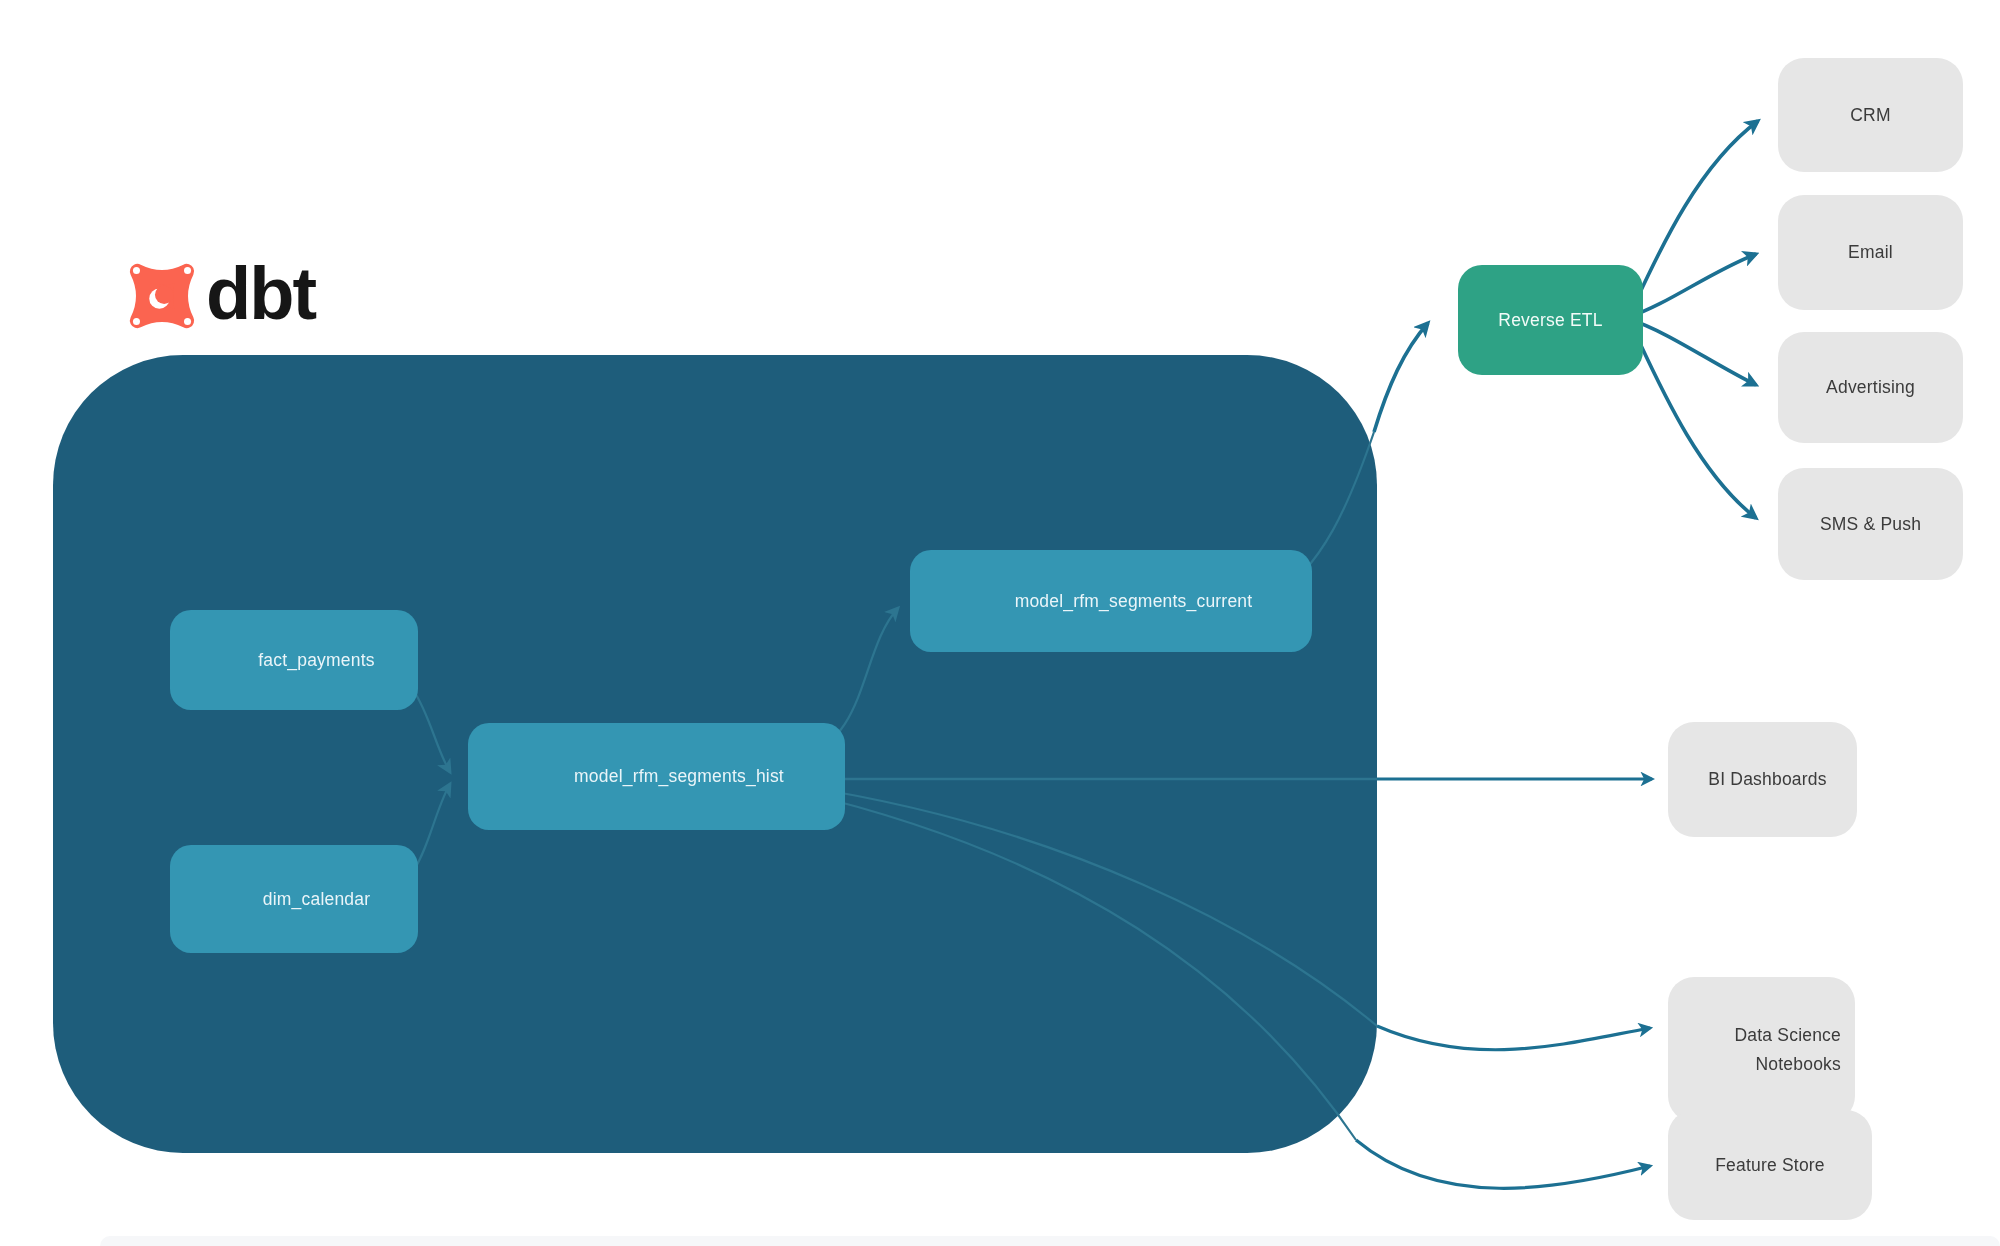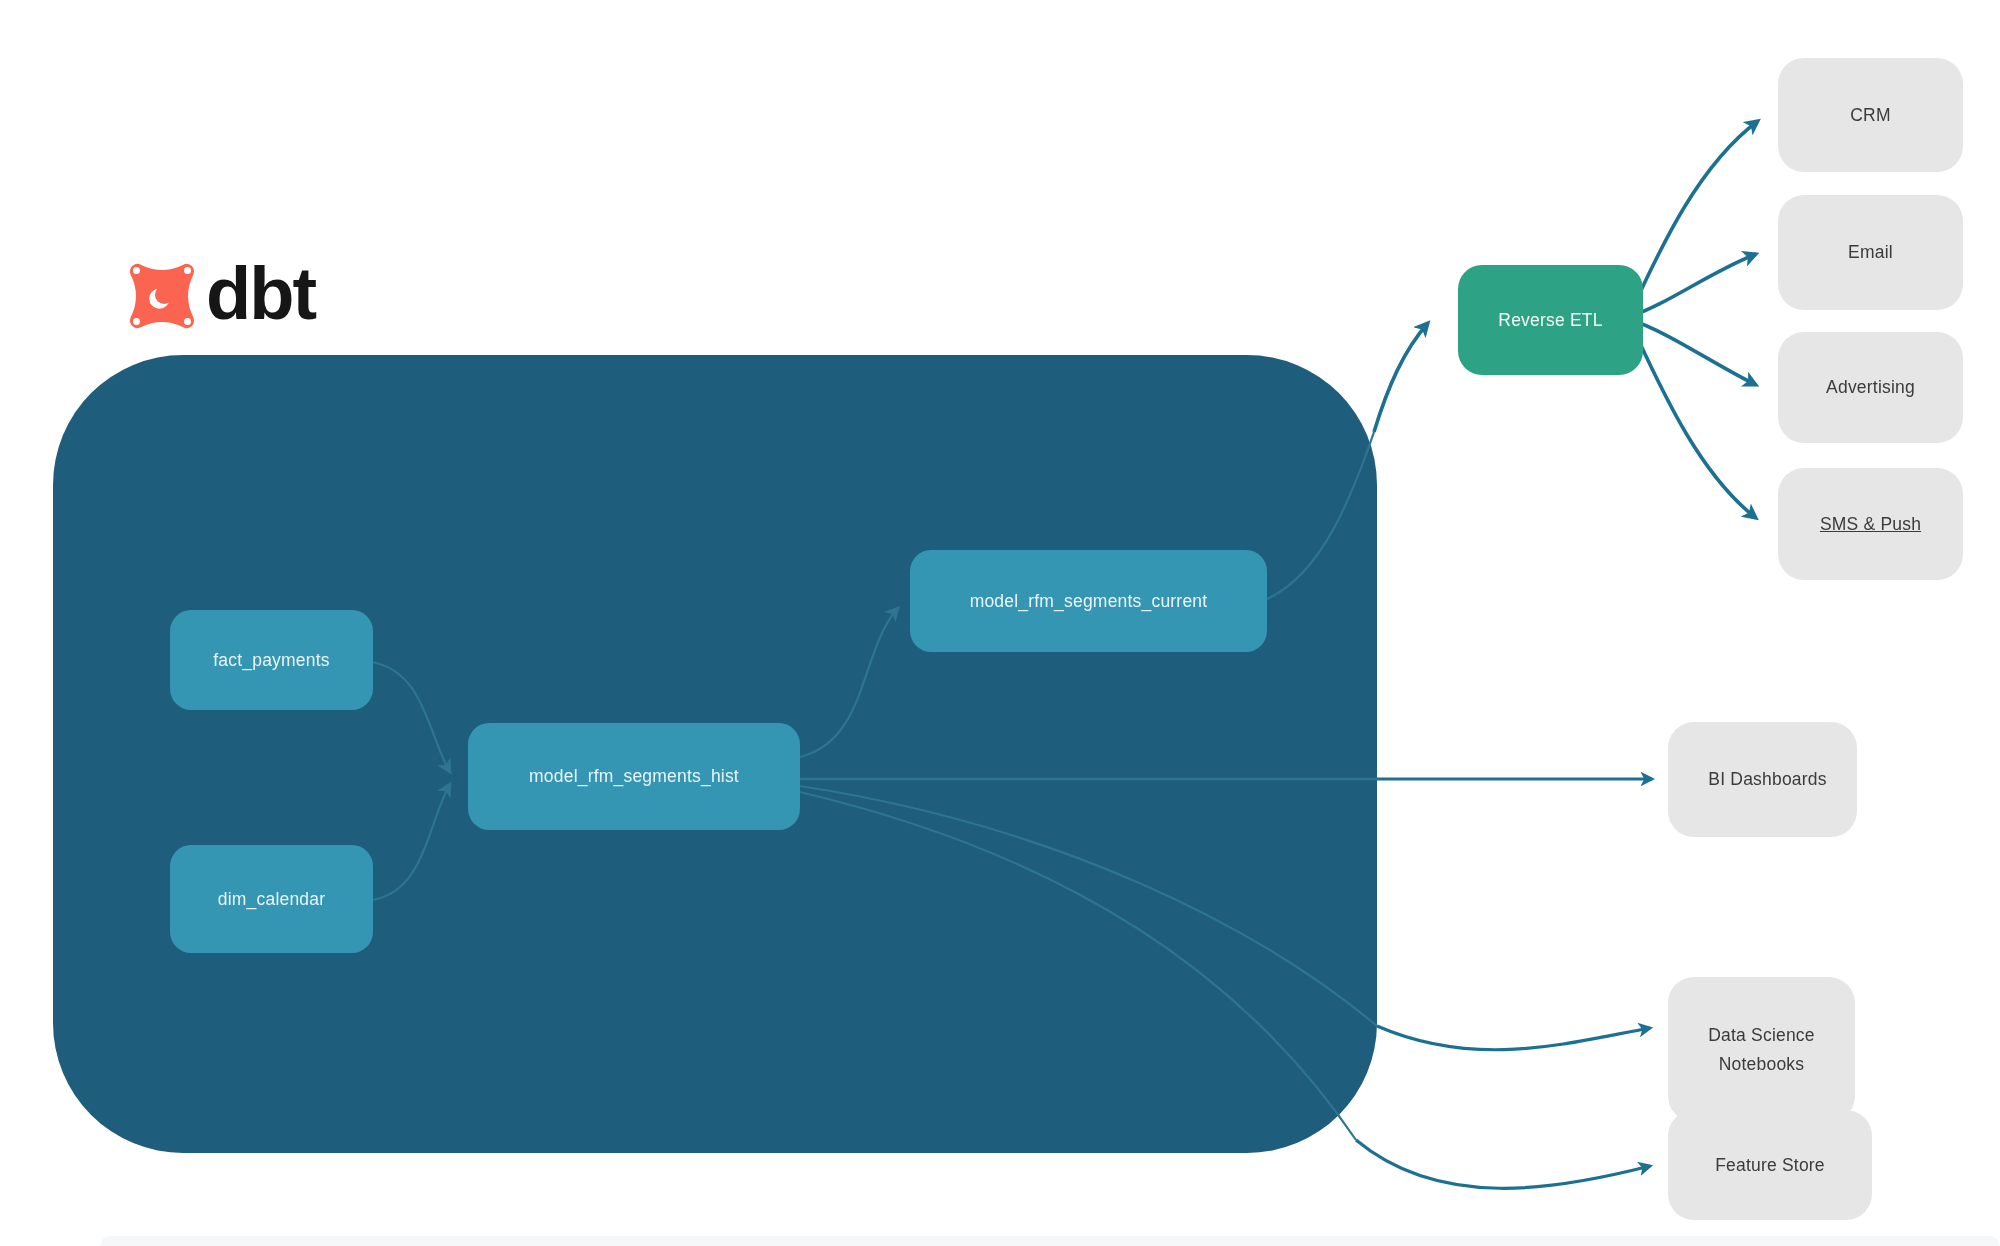--- a/index.html
+++ b/index.html
@@ -26,46 +26,47 @@
 
   
   svg.edges{left:0;top:0;pointer-events:none;}
   .edge-in{stroke:var(--inner-edge,#2D7590);fill:none;}
   .edge-out{stroke:var(--arrow,#1C7092);fill:none;}
   .mk-in{fill:var(--inner-edge,#2D7590);}
   .mk-out{fill:var(--arrow,#1C7092);}
 
   
   .node{
-    display:flex;align-items:center;justify-content:center;text-align:center;
+    display:flex;align-items:center;justify-content:center;text-align:right;
     font-size:17.5px;letter-spacing:.2px;
   }
   .wh-node{
     background:var(--node,#3496B3);color:var(--node-text,#EAF5F9);
     border-radius:21px;
+    padding-left:45px;
   }
   .etl-node{
     background:var(--accent-green,#2EA285);color:#F2FBF8;
     border-radius:24px;
   }
   .dest-node{
     background:var(--dest-gray,#E6E6E6);color:var(--dest-text,#3B3B3B);
     border-radius:26px;line-height:1.65;padding:0 14px;box-sizing:border-box;
   }
 
   
   .n-fact    {left:170px; top:610px; width:203px; height:100px;}
   .n-dim     {left:170px; top:845px; width:203px; height:108px;}
   .n-hist    {left:468px; top:723px; width:332px; height:107px;}
   .n-current {left:910px; top:550px; width:357px; height:102px;}
   .n-etl     {left:1443px;top:265px; width:185px; height:110px;margin-left:15px;}
   .n-crm     {left:1778px;top:58px;  width:185px; height:114px;}
   .n-email   {left:1778px;top:195px; width:185px; height:115px;}
   .n-adv     {left:1778px;top:332px; width:185px; height:111px;}
-  .n-sms     {left:1778px;top:468px; width:185px; height:112px;text-decoration:underline;}
+  .n-sms     {left:1778px;top:468px; width:185px; height:112px;}
   .n-bi      {left:1668px;top:722px; width:189px; height:115px;padding-left:24px;}
   .n-ds      {left:1668px;top:977px; width:187px; height:145px;}
   .n-fs      {left:1668px;top:1110px;width:204px; height:110px;}
 
   
   .next-section-edge{
     left:100px;top:1236px;width:1900px;height:10px;
     background:#f6f7f9;border-radius:16px 16px 0 0;
   }
 </style>

